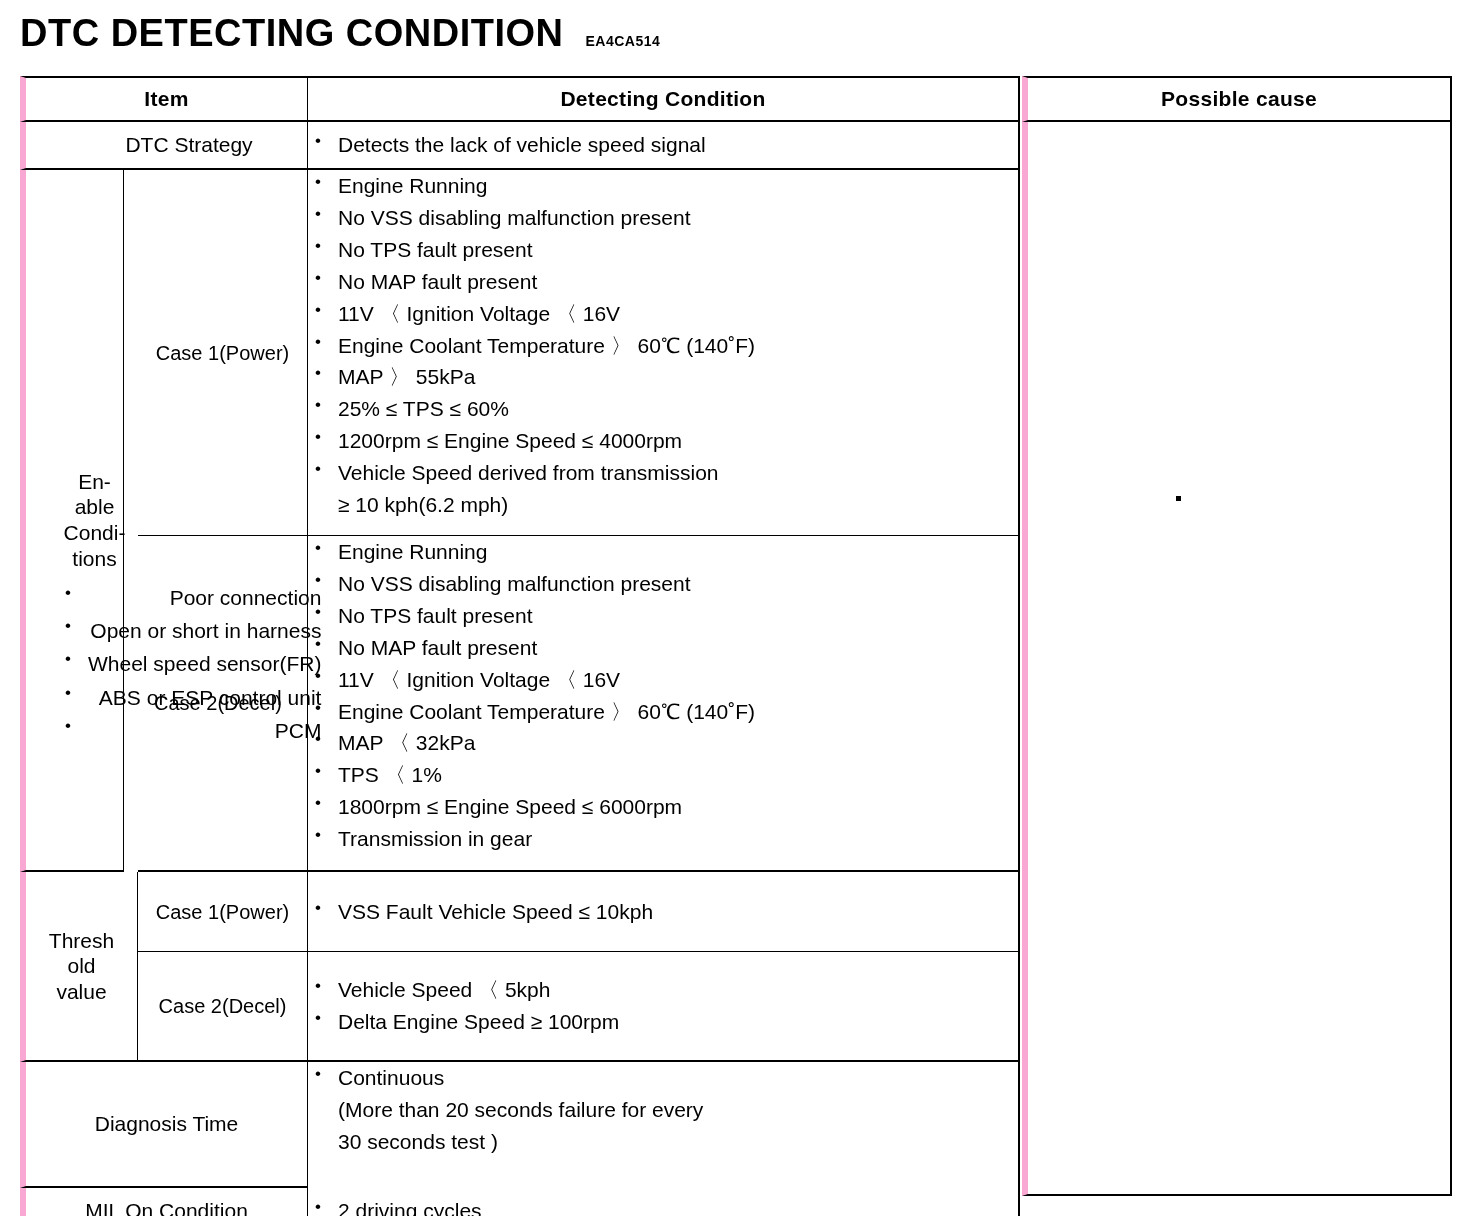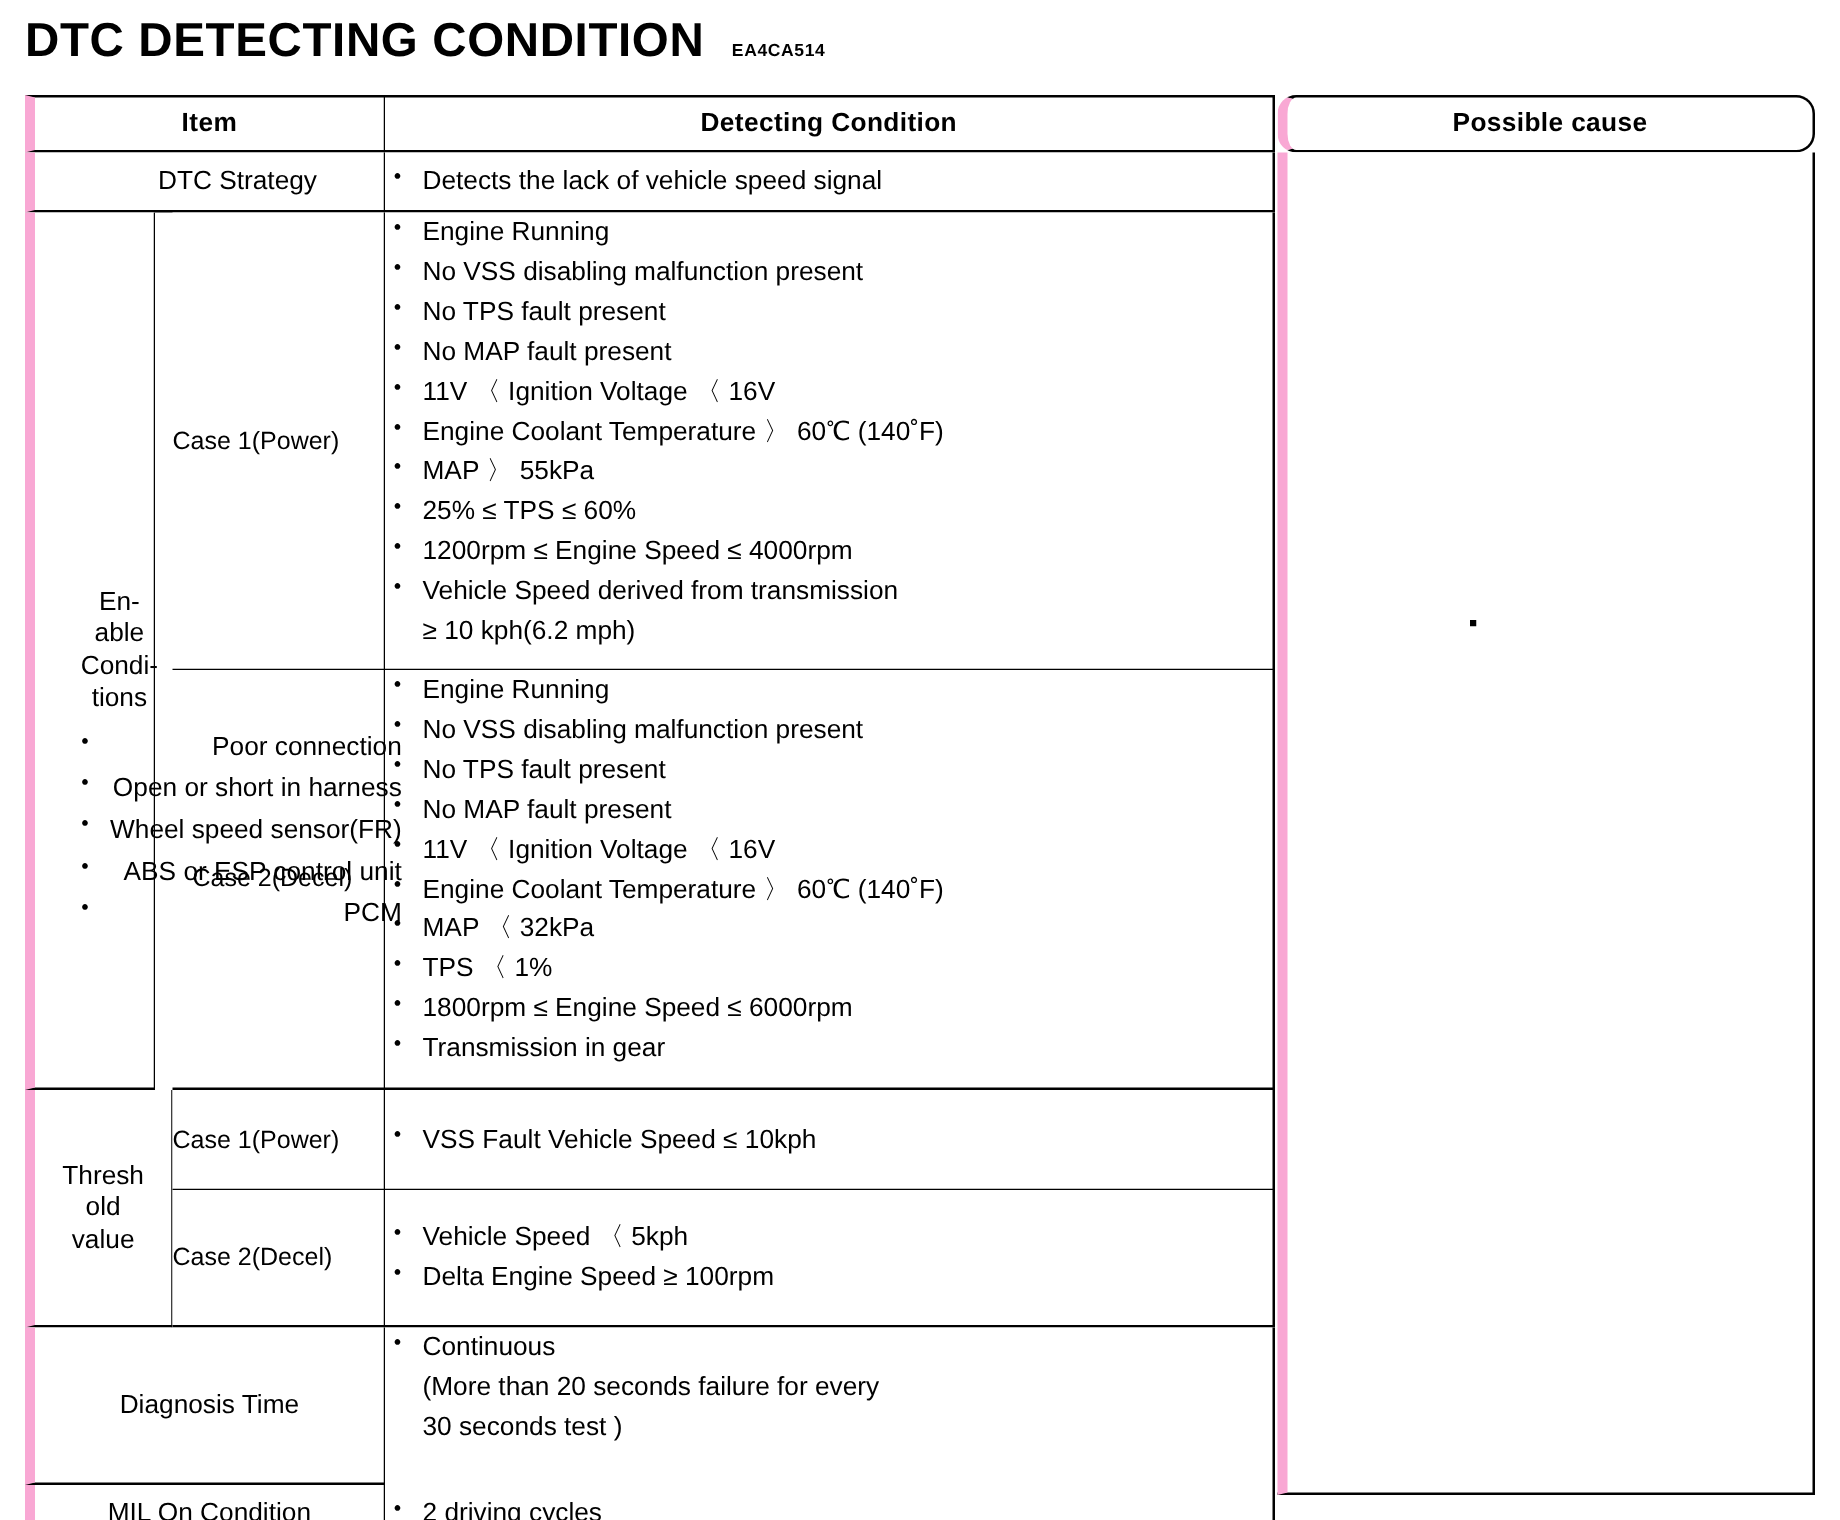--- a/index.html
+++ b/index.html
@@ -47,21 +47,21 @@
     height: 1122px;
   }
 
   .cell {
     position: absolute;
     box-sizing: border-box;
     background: #ffffff;
   }
   .bt { border-top: 2px solid #000; }
   .bb { border-bottom: 2px solid #000; }
-  .bl { border-left: 8px solid #f9a8d4; }
+  .bl { border-left: 6px solid #f9a8d4; }
   .br { border-right: 2px solid #000; }
   .thin-b { border-bottom: 1px solid #000; }
   .thin-r { border-right: 1px solid #000; }
 
   .hdr {
     font-size: 21px;
     font-weight: bold;
     display: flex;
     align-items: center;
     justify-content: center;
@@ -74,20 +74,21 @@
     align-items: center;
     justify-content: center;
     text-align: center;
     line-height: 1.25;
   }
 
   .sub-label {
     font-size: 20px;
     display: flex;
     align-items: center;
+    justify-content: center;
     text-align: center;
     line-height: 1.3;
   }
   .sub-label.left-ish {
     justify-content: flex-start;
     text-align: left;
     padding-left: 16px;
   }
 
   .stack {
@@ -159,21 +160,21 @@
   <div class="doc-title">DTC DETECTING CONDITION</div>
   <div class="doc-code">EA4CA514</div>
 </div>
 
 <div class="sheet">
 
   <div class="cell hdr bt bb bl thin-r" style="left:0px; top:0px; width:288px; height:46px;">Item</div>
 
   <div class="cell hdr bt bb br" style="left:288px; top:0px; width:712px; height:46px;">Detecting Condition</div>
 
-  <div class="cell hdr bt bb bl br" style="left:1002px; top:0px; width:430px; height:46px;border-radius:15px;">Possible cause</div>
+  <div class="cell hdr bt bb bl br" style="left:1002px; top:0px; width:430px; height:46px;">Possible cause</div>
 
   <div class="cell center-label bb bl thin-r" style="left:0px; top:46px; width:288px; height:48px;padding-left:45px;">DTC Strategy</div>
 
   <div class="cell bb br" style="left:288px; top:46px; width:712px; height:48px;">
     <ul class="blist listpad-tight">
       <li>Detects the lack of vehicle speed signal</li>
     </ul>
   </div>
 
   <div class="cell stack bl thin-r bb" style="left:0px; top:94px; width:104px; height:702px;padding-left:40px;">

